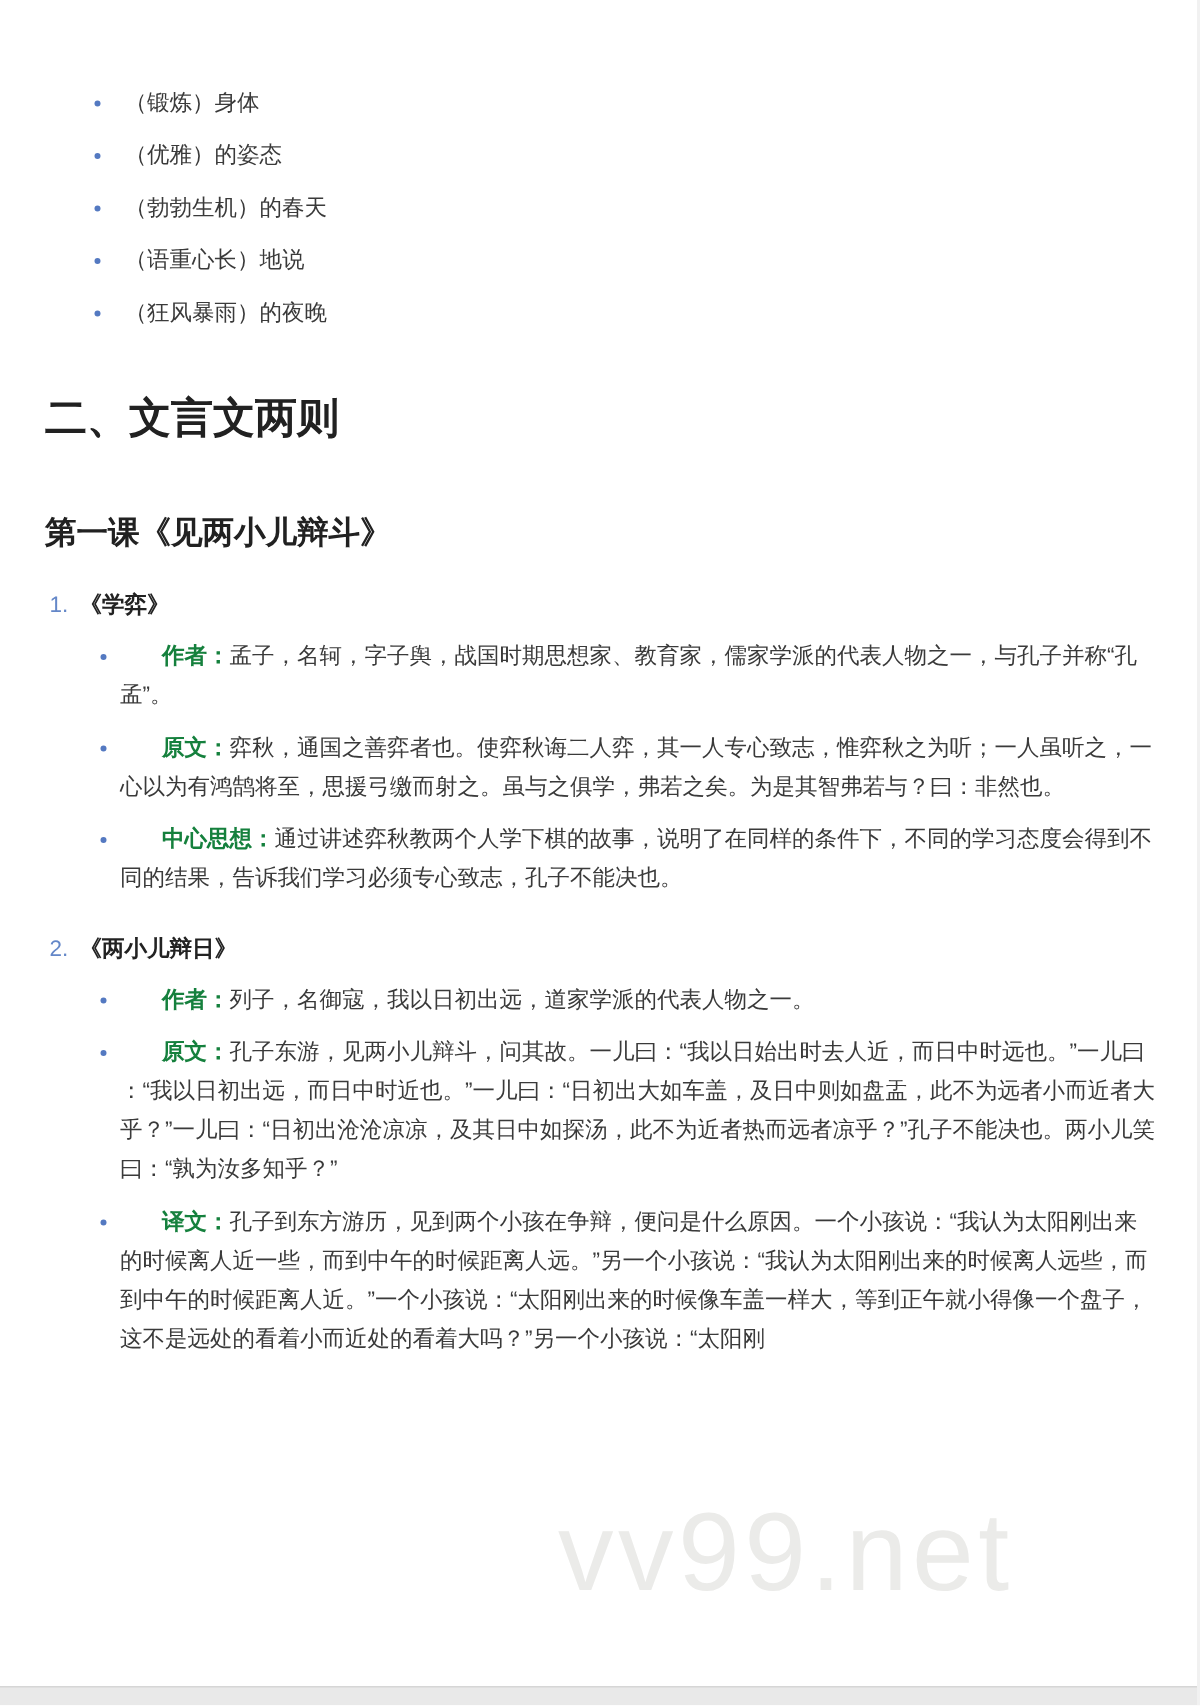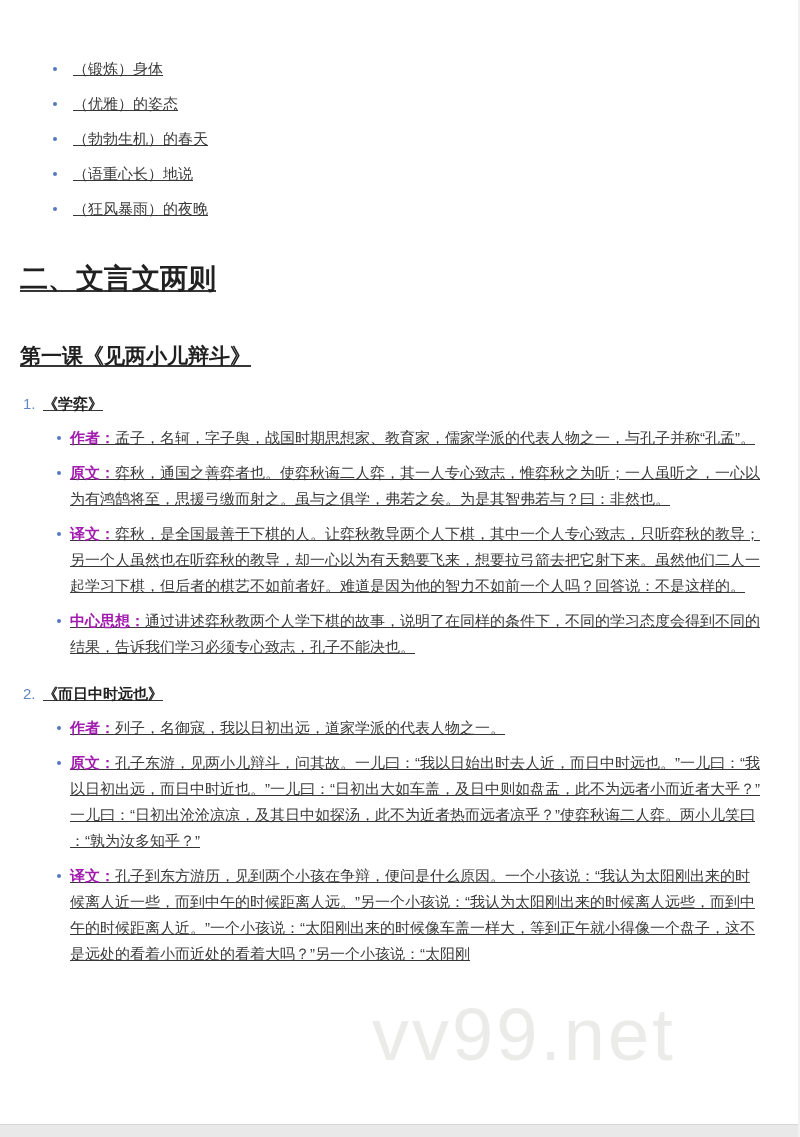--- a/index.html
+++ b/index.html
@@ -10,24 +10,23 @@
     background: #ffffff;
     font-family: "Liberation Sans", "DejaVu Sans", sans-serif;
     color: #363636;
     overflow: hidden;
     box-sizing: border-box;
     border-right: 2px solid #f1f1f1;
   }
   .content {
     position: absolute;
     top: 0;
-    left: 20px;
+    left: 30px;
     width: 740px;
     z-index: 1;
-    text-decoration: underline;
   }
   
   .top-list {
     list-style: none;
     margin: 56px 0 0 0;
     padding: 0;
   }
   .top-list li {
     position: relative;
     padding-left: 53px;
@@ -88,21 +87,22 @@
     padding-left: 50px;
     font-size: 15px;
     line-height: 26px;
     margin-top: 9px;
     color: #3a3a3a;
     line-break: anywhere;
   }
   .entry .dot { left: 37px; top: 11px; }
   .label {
     font-weight: 700;
-    color: #a21caf;
+    color: #15803d;
+    margin-left: 28px;
   }
   
   .watermark {
     position: absolute;
     left: 372px;
     top: 992px;
     z-index: 0;
     font-size: 74px;
     font-weight: 400;
     letter-spacing: 3px;
@@ -172,45 +172,41 @@
   <li class="entry">
     <span class="dot"></span>
     <span class="label">作者：</span><span class="etext">孟子，名轲，字子舆，战国时期思想家、教育家，儒家学派的代表人物之一，与孔子并称“孔孟”。</span>
   </li>
 
   <li class="entry">
     <span class="dot"></span>
     <span class="label">原文：</span><span class="etext">弈秋，通国之善弈者也。使弈秋诲二人弈，其一人专心致志，惟弈秋之为听；一人虽听之，一心以为有鸿鹄将至，思援弓缴而射之。虽与之俱学，弗若之矣。为是其智弗若与？曰：非然也。</span>
   </li>
 
-  <li class="entry">
-    <span class="dot"></span>
-    <span class="label">译文：</span><span class="etext">弈秋，是全国最善于下棋的人。让弈秋教导两个人下棋，其中一个人专心致志，只听弈秋的教导；另一个人虽然也在听弈秋的教导，却一心以为有天鹅要飞来，想要拉弓箭去把它射下来。虽然他们二人一起学习下棋，但后者的棋艺不如前者好。难道是因为他的智力不如前一个人吗？回答说：不是这样的。</span>
-  </li>
 
   <li class="entry">
     <span class="dot"></span>
     <span class="label">中心思想：</span><span class="etext">通过讲述弈秋教两个人学下棋的故事，说明了在同样的条件下，不同的学习态度会得到不同的结果，告诉我们学习必须专心致志，孔子不能决也。</span>
   </li>
 </ul>
   </div>
 
   <div class="numbered-item">
     <div class="num-row">
-      <span class="num">2.</span><span class="item-title">《而日中时远也》</span>
+      <span class="num">2.</span><span class="item-title">《两小儿辩日》</span>
     </div>
     <ul class="entries">
   <li class="entry">
     <span class="dot"></span>
     <span class="label">作者：</span><span class="etext">列子，名御寇，我以日初出远，道家学派的代表人物之一。</span>
   </li>
 
   <li class="entry">
     <span class="dot"></span>
-    <span class="label">原文：</span><span class="etext">孔子东游，见两小儿辩斗，问其故。一儿曰：“我以日始出时去人近，而日中时远也。”一儿曰：“我以日初出远，而日中时近也。”一儿曰：“日初出大如车盖，及日中则如盘盂，此不为远者小而近者大乎？”一儿曰：“日初出沧沧凉凉，及其日中如探汤，此不为近者热而远者凉乎？”使弈秋诲二人弈。两小儿笑曰：“孰为汝多知乎？”</span>
+    <span class="label">原文：</span><span class="etext">孔子东游，见两小儿辩斗，问其故。一儿曰：“我以日始出时去人近，而日中时远也。”一儿曰：“我以日初出远，而日中时近也。”一儿曰：“日初出大如车盖，及日中则如盘盂，此不为远者小而近者大乎？”一儿曰：“日初出沧沧凉凉，及其日中如探汤，此不为近者热而远者凉乎？”孔子不能决也。两小儿笑曰：“孰为汝多知乎？”</span>
   </li>
 
   <li class="entry">
     <span class="dot"></span>
     <span class="label">译文：</span><span class="etext">孔子到东方游历，见到两个小孩在争辩，便问是什么原因。一个小孩说：“我认为太阳刚出来的时候离人近一些，而到中午的时候距离人远。”另一个小孩说：“我认为太阳刚出来的时候离人远些，而到中午的时候距离人近。”一个小孩说：“太阳刚出来的时候像车盖一样大，等到正午就小得像一个盘子，这不是远处的看着小而近处的看着大吗？”另一个小孩说：“太阳刚</span>
   </li>
 </ul>
   </div>
 </div>
 

